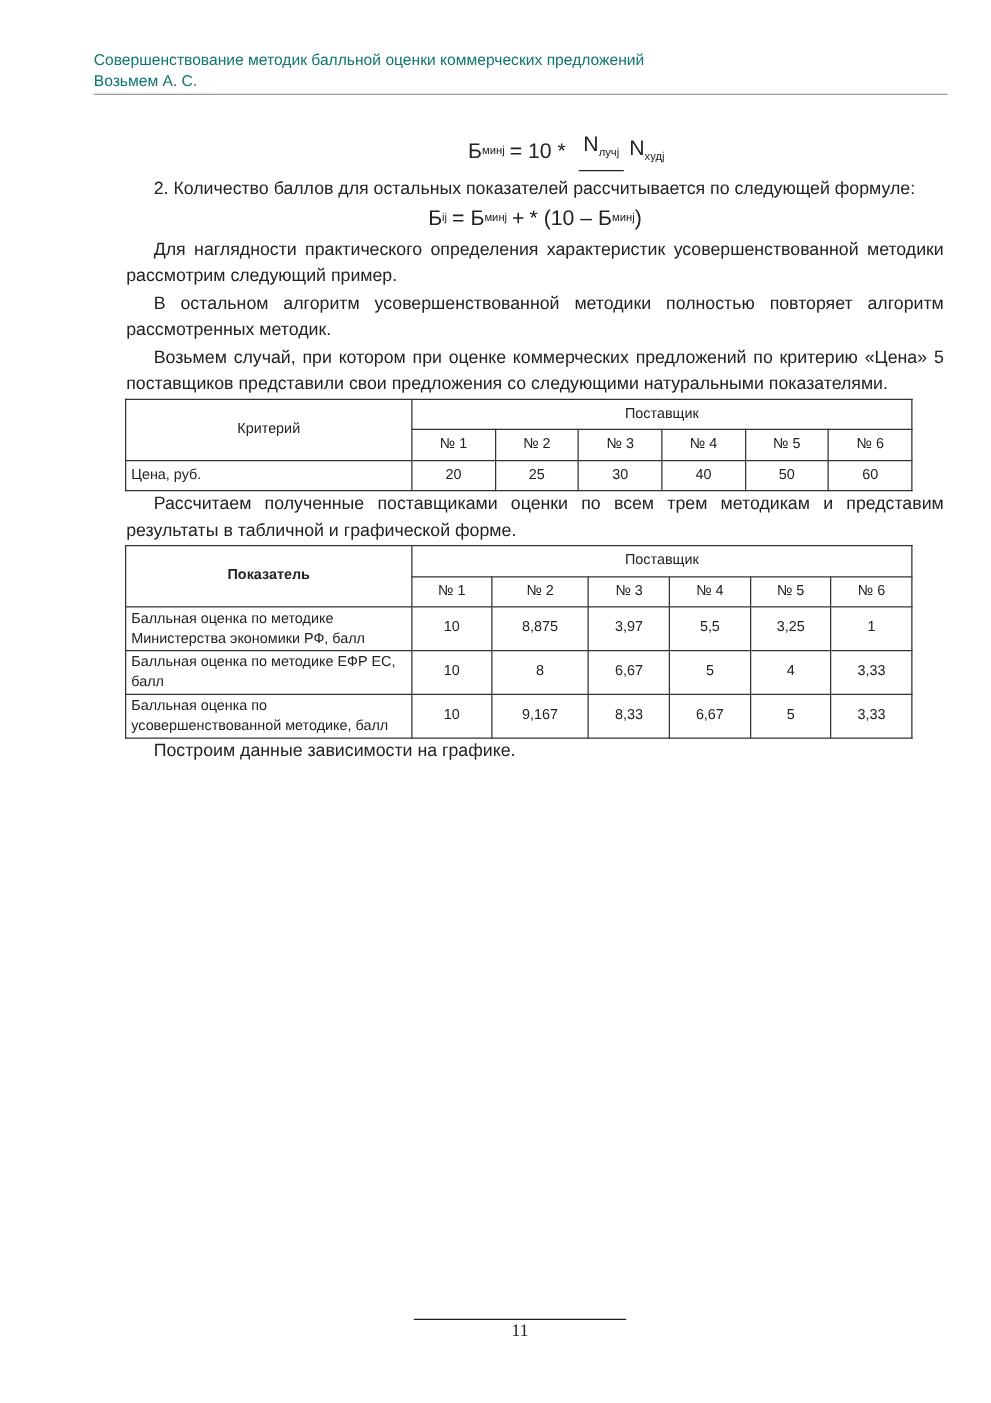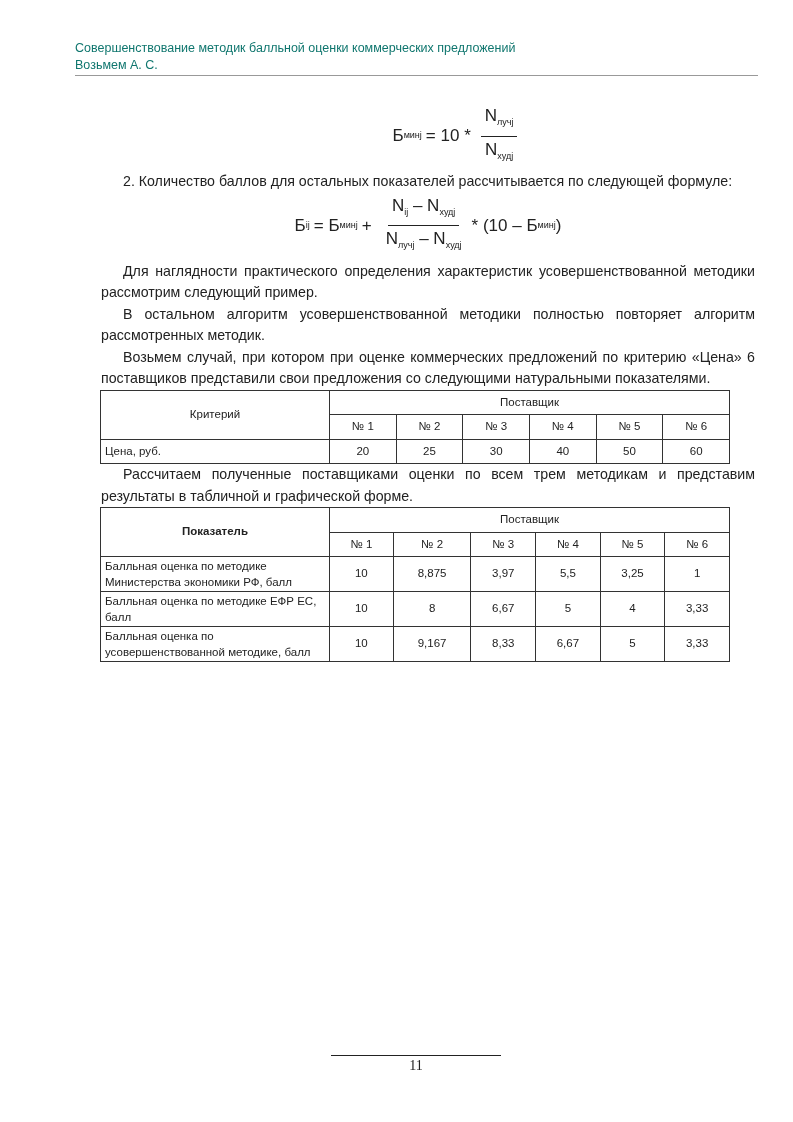--- a/index.html
+++ b/index.html
@@ -4,21 +4,21 @@
 <style>
   html, body { margin:0; padding:0; background:#fff; }
   body { width:793px; height:1122px; position:relative; overflow:hidden;
          font-family:"Liberation Sans", sans-serif; color:#222; }
   .header { position:absolute; left:75px; top:40px; width:683px; font-size:12.5px; line-height:17px; color:#0f766e; }
   .header-line { position:absolute; left:75px; top:75px; width:683px; border-top:1px solid #999; }
   .content { position:absolute; left:101px; top:103px; width:654px; font-size:14.2px; line-height:21.5px; }
   p { margin:0; text-align:justify; }
   .indent { text-indent:22px; }
   .formula { display:flex; justify-content:center; align-items:center; font-size:17px; margin:2px 0 4px; }
-  .frac { display:inline-flex; flex-direction:column; align-items:center; margin:0 6px; }
+  .frac { display:inline-flex; flex-direction:row; align-items:center; margin:0 6px; }
   .frac .num { padding:0 4px 2px; border-bottom:1px solid #222; }
   .frac .den { padding:2px 4px 0; }
   .formula sub { font-size:9px; vertical-align:-4px; }
   .heading { font-weight:bold; margin:26px 0 20px 22px; }
   table { border-collapse:collapse; width:630px; font-size:11.5px; margin-left:-1px; }
   td, th { border:1px solid #333; padding:1px 4px; font-weight:normal; text-align:center; }
   td.left { text-align:left; line-height:16px; }
   .footer-line { position:absolute; left:331px; top:1055px; width:170px; border-top:1px solid #222; }
   .page-num { position:absolute; left:331px; top:1058px; width:170px; text-align:center; font-family:"Liberation Serif", serif; font-size:14px; }
 </style>
@@ -44,34 +44,30 @@
   </div>
 
   <p class="indent">2. Количество баллов для остальных показателей рассчитывается по следующей формуле:</p>
 
   <div class="formula">
     <span>Б</span>
       <sub>ij</sub>
     <span style="margin-left:4px;">= Б</span>
       <sub>минj</sub>
     <span style="margin:0 4px;">+</span>
-    <span class="frac">
-      <span class="num"><span>N</span><sub>ij</sub> <span>– N</span><sub>худj</sub></span>
-      <span class="den"><span>N</span><sub>лучj</sub> <span>– N</span><sub>худj</sub></span>
-    </span>
     <span>* (10 – Б</span>
       <sub>минj</sub>
       <span>)</span>
   </div>
 
   <p class="indent">Для наглядности практического определения характеристик усовершенствованной методики рассмотрим следующий пример.</p>
   <p class="indent">В остальном алгоритм усовершенствованной методики полностью повторяет алгоритм рассмотренных методик.</p>
 
 
-  <p class="indent">Возьмем случай, при котором при оценке коммерческих предложений по критерию «Цена» 6 поставщиков представили свои предложения со следующими натуральными показателями.</p>
+  <p class="indent">Возьмем случай, при котором при оценке коммерческих предложений по критерию «Цена» 5 поставщиков представили свои предложения со следующими натуральными показателями.</p>
 
   <table>
     <tbody>
         <tr>
       <td rowspan="2" style="width:220px;">Критерий</td>
       <td colspan="6">Поставщик</td>
     </tr>
     <tr>
       <td>№ 1</td>
           <td>№ 2</td>
@@ -131,16 +127,17 @@
       <td>10</td>
           <td>9,167</td>
           <td>8,33</td>
       <td>6,67</td>
           <td>5</td>
           <td>3,33</td>
     </tr>
   </tbody>
     </table>
 
+  <p class="indent">Построим данные зависимости на графике.</p>
 </div>
 
 <div class="footer-line"></div>
 <div class="page-num">11</div>
 
 </body></html>

